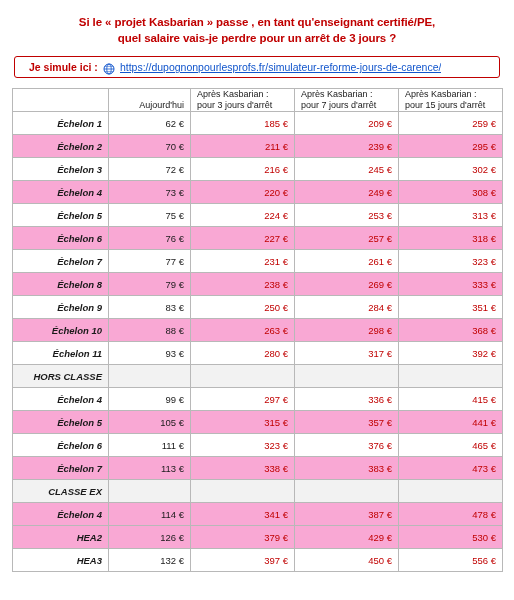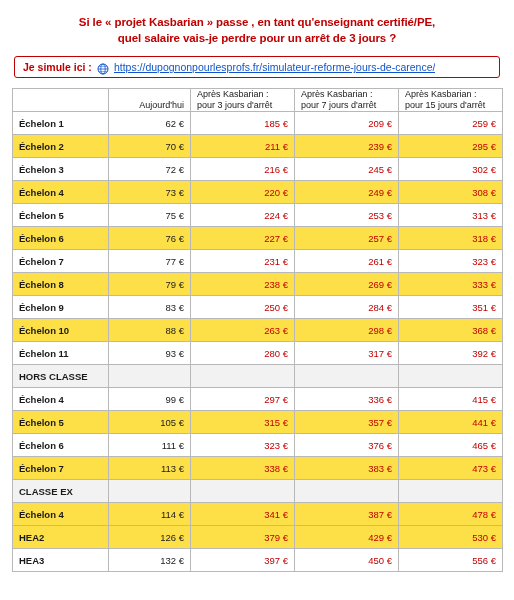--- a/index.html
+++ b/index.html
@@ -27,21 +27,21 @@
     font-size: 11.5px;
     line-height: 16px;
     margin: 4px 0 10px 0;
     letter-spacing: -0.1px;
   }
   .title .line2 { display: block; }
 
   .linkbar {
     border: 1.5px solid #c00000;
     border-radius: 3px;
-    padding: 4px 8px;
+    padding: 4px 14px;
     display: flex;
     align-items: center;
     margin: 0 2px 10px 2px;
     background: #fff;
   }
   .linkbar .lead {
     color: #c00000;
     font-weight: bold;
     font-size: 10.5px;
     white-space: nowrap;
@@ -93,32 +93,33 @@
     line-height: 11px;
   }
   thead th.h-aujourdhui {
     text-align: right;
     vertical-align: bottom;
   }
   thead th.h-blank { border-top-color: #b8b8b8; }
 
   tbody td.label {
     font-weight: bold;
-    text-align: left;
+    text-align: right;
     font-size: 9.5px;
+    font-style: italic;
   }
   tbody td.num {
     text-align: right;
     color: #1a1a1a;
   }
   tbody td.red {
     text-align: right;
     color: #c00000;
   }
-  tr.alt td { background: #fde047; }
+  tr.alt td { background: #f9a8d4; }
   tr.section td.label { font-weight: bold; }
   tr.section td { background: #f2f2f2; }
 </style>
 </head>
 <body>
 
 <div class="page">
 
   <div class="title">
     <span>Si le « projet Kasbarian » passe , en tant qu'enseignant certifié/PE,</span>

